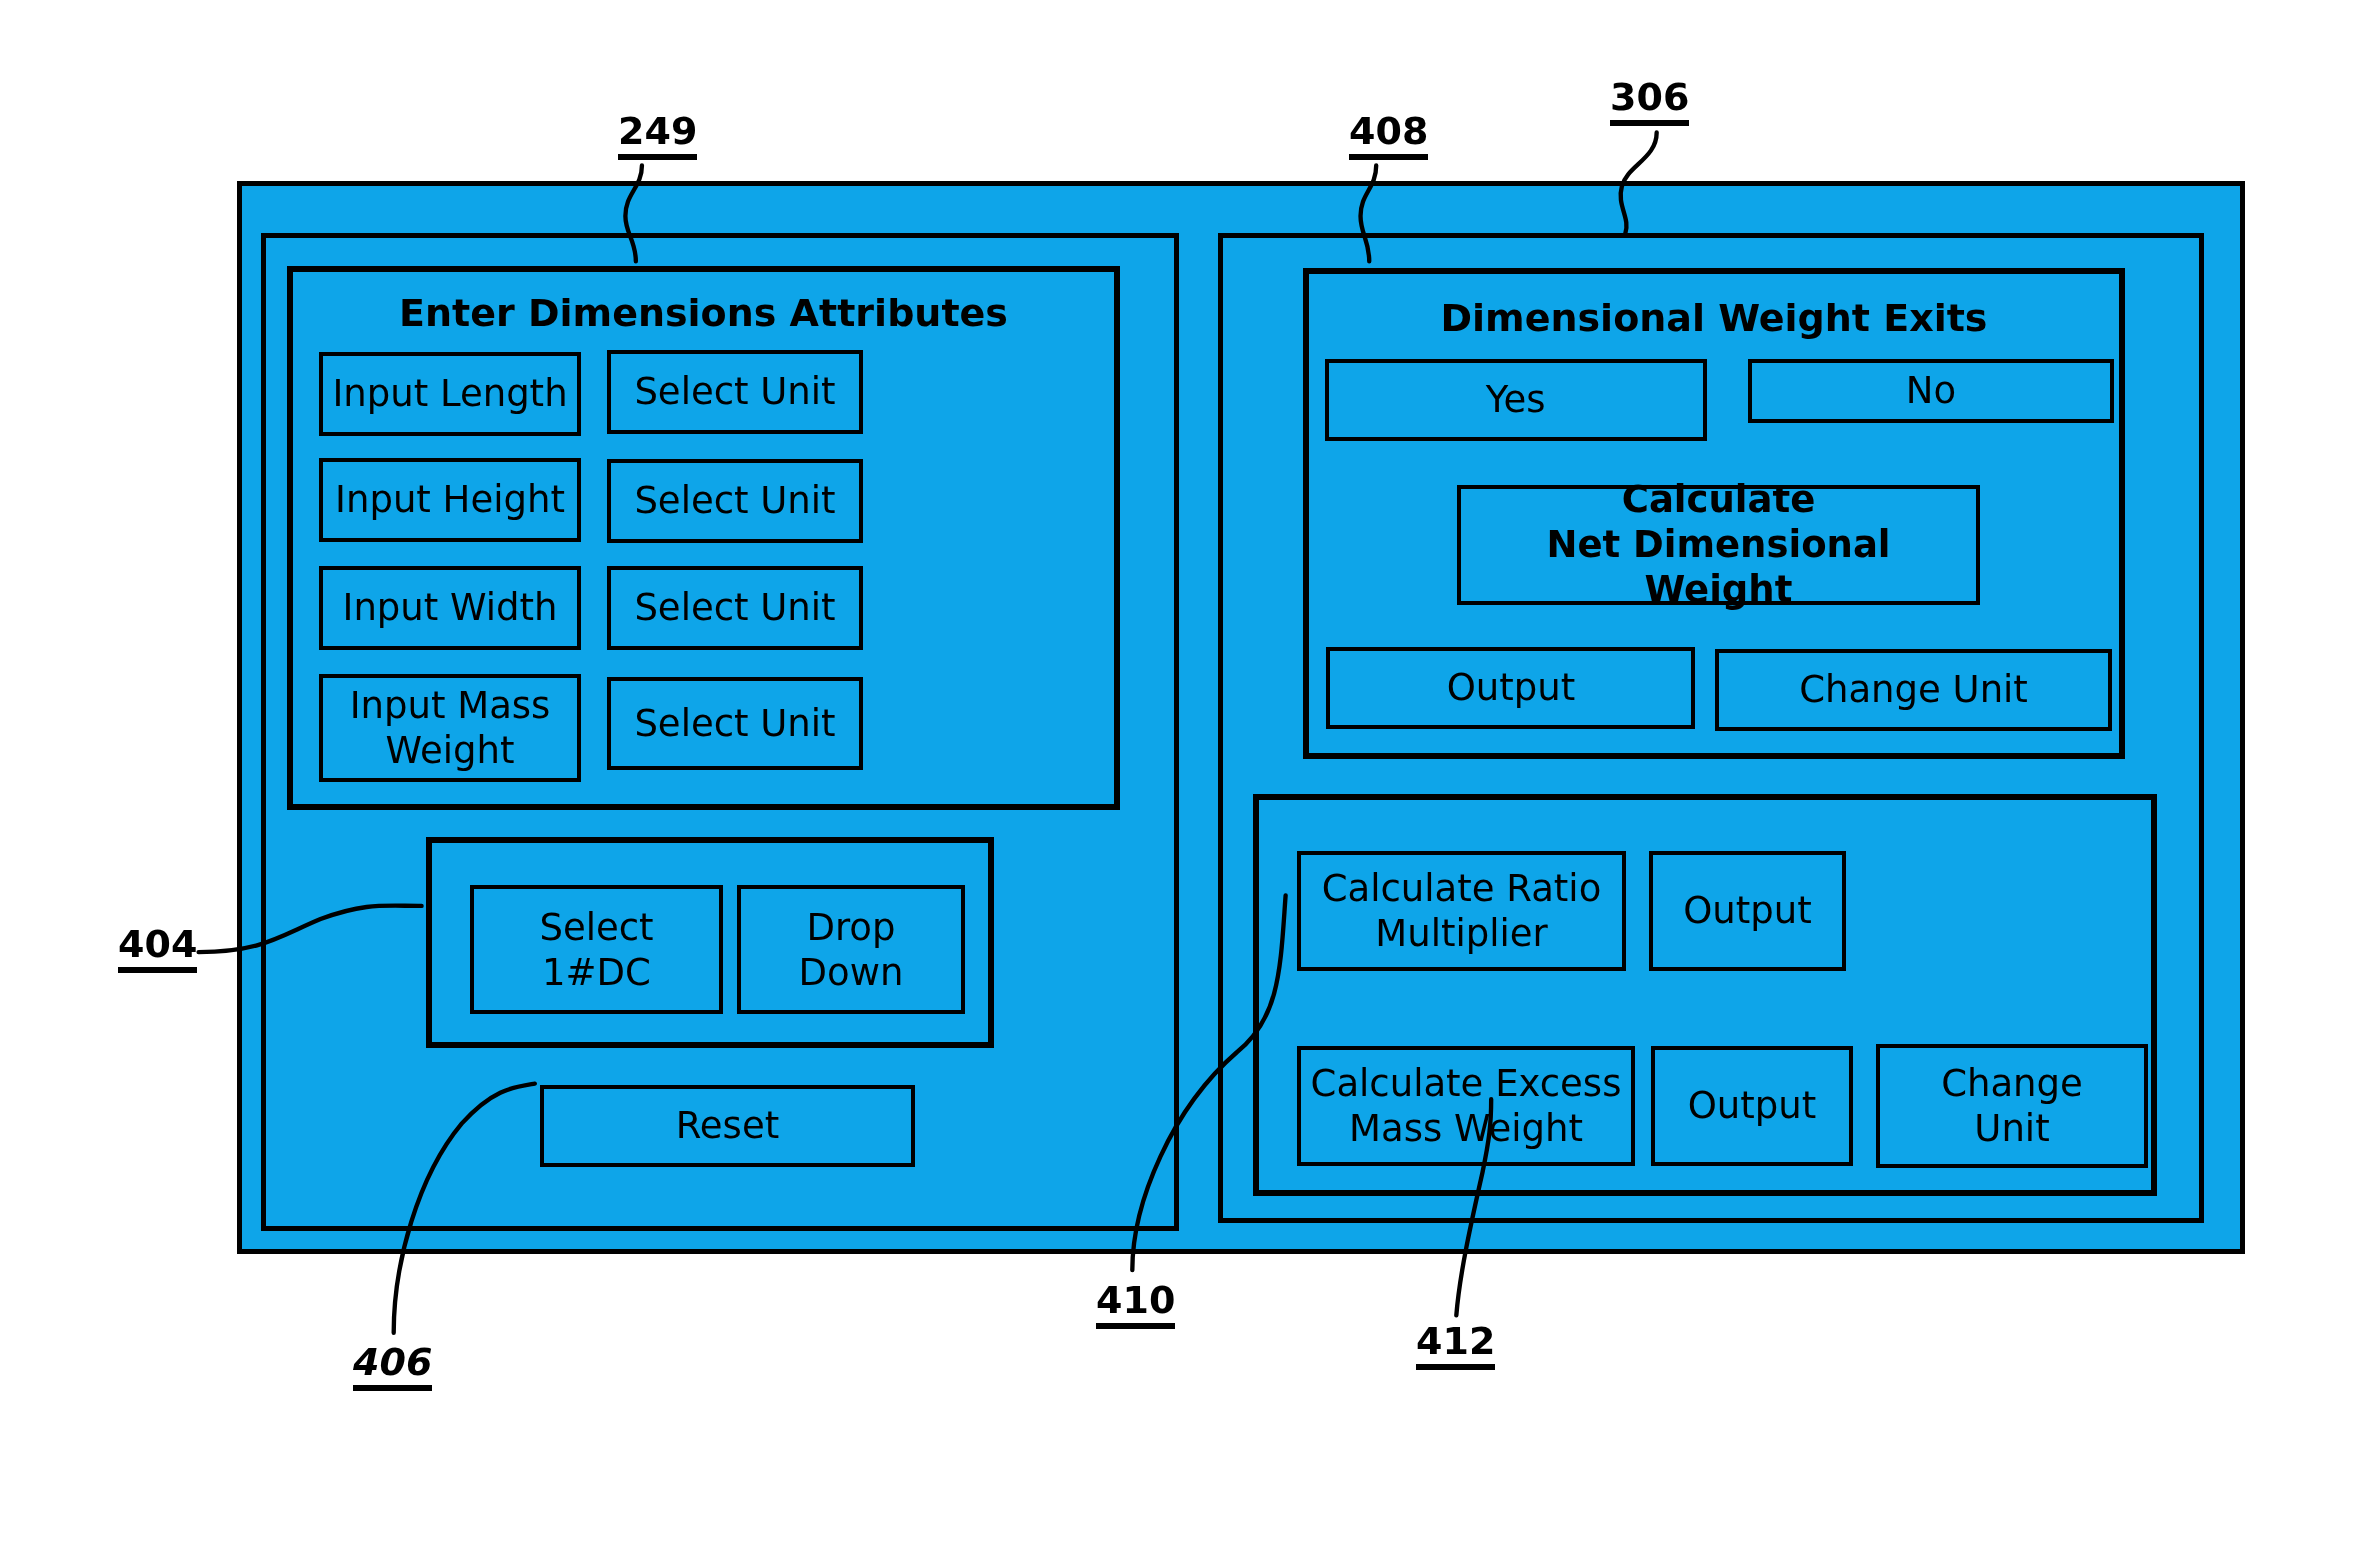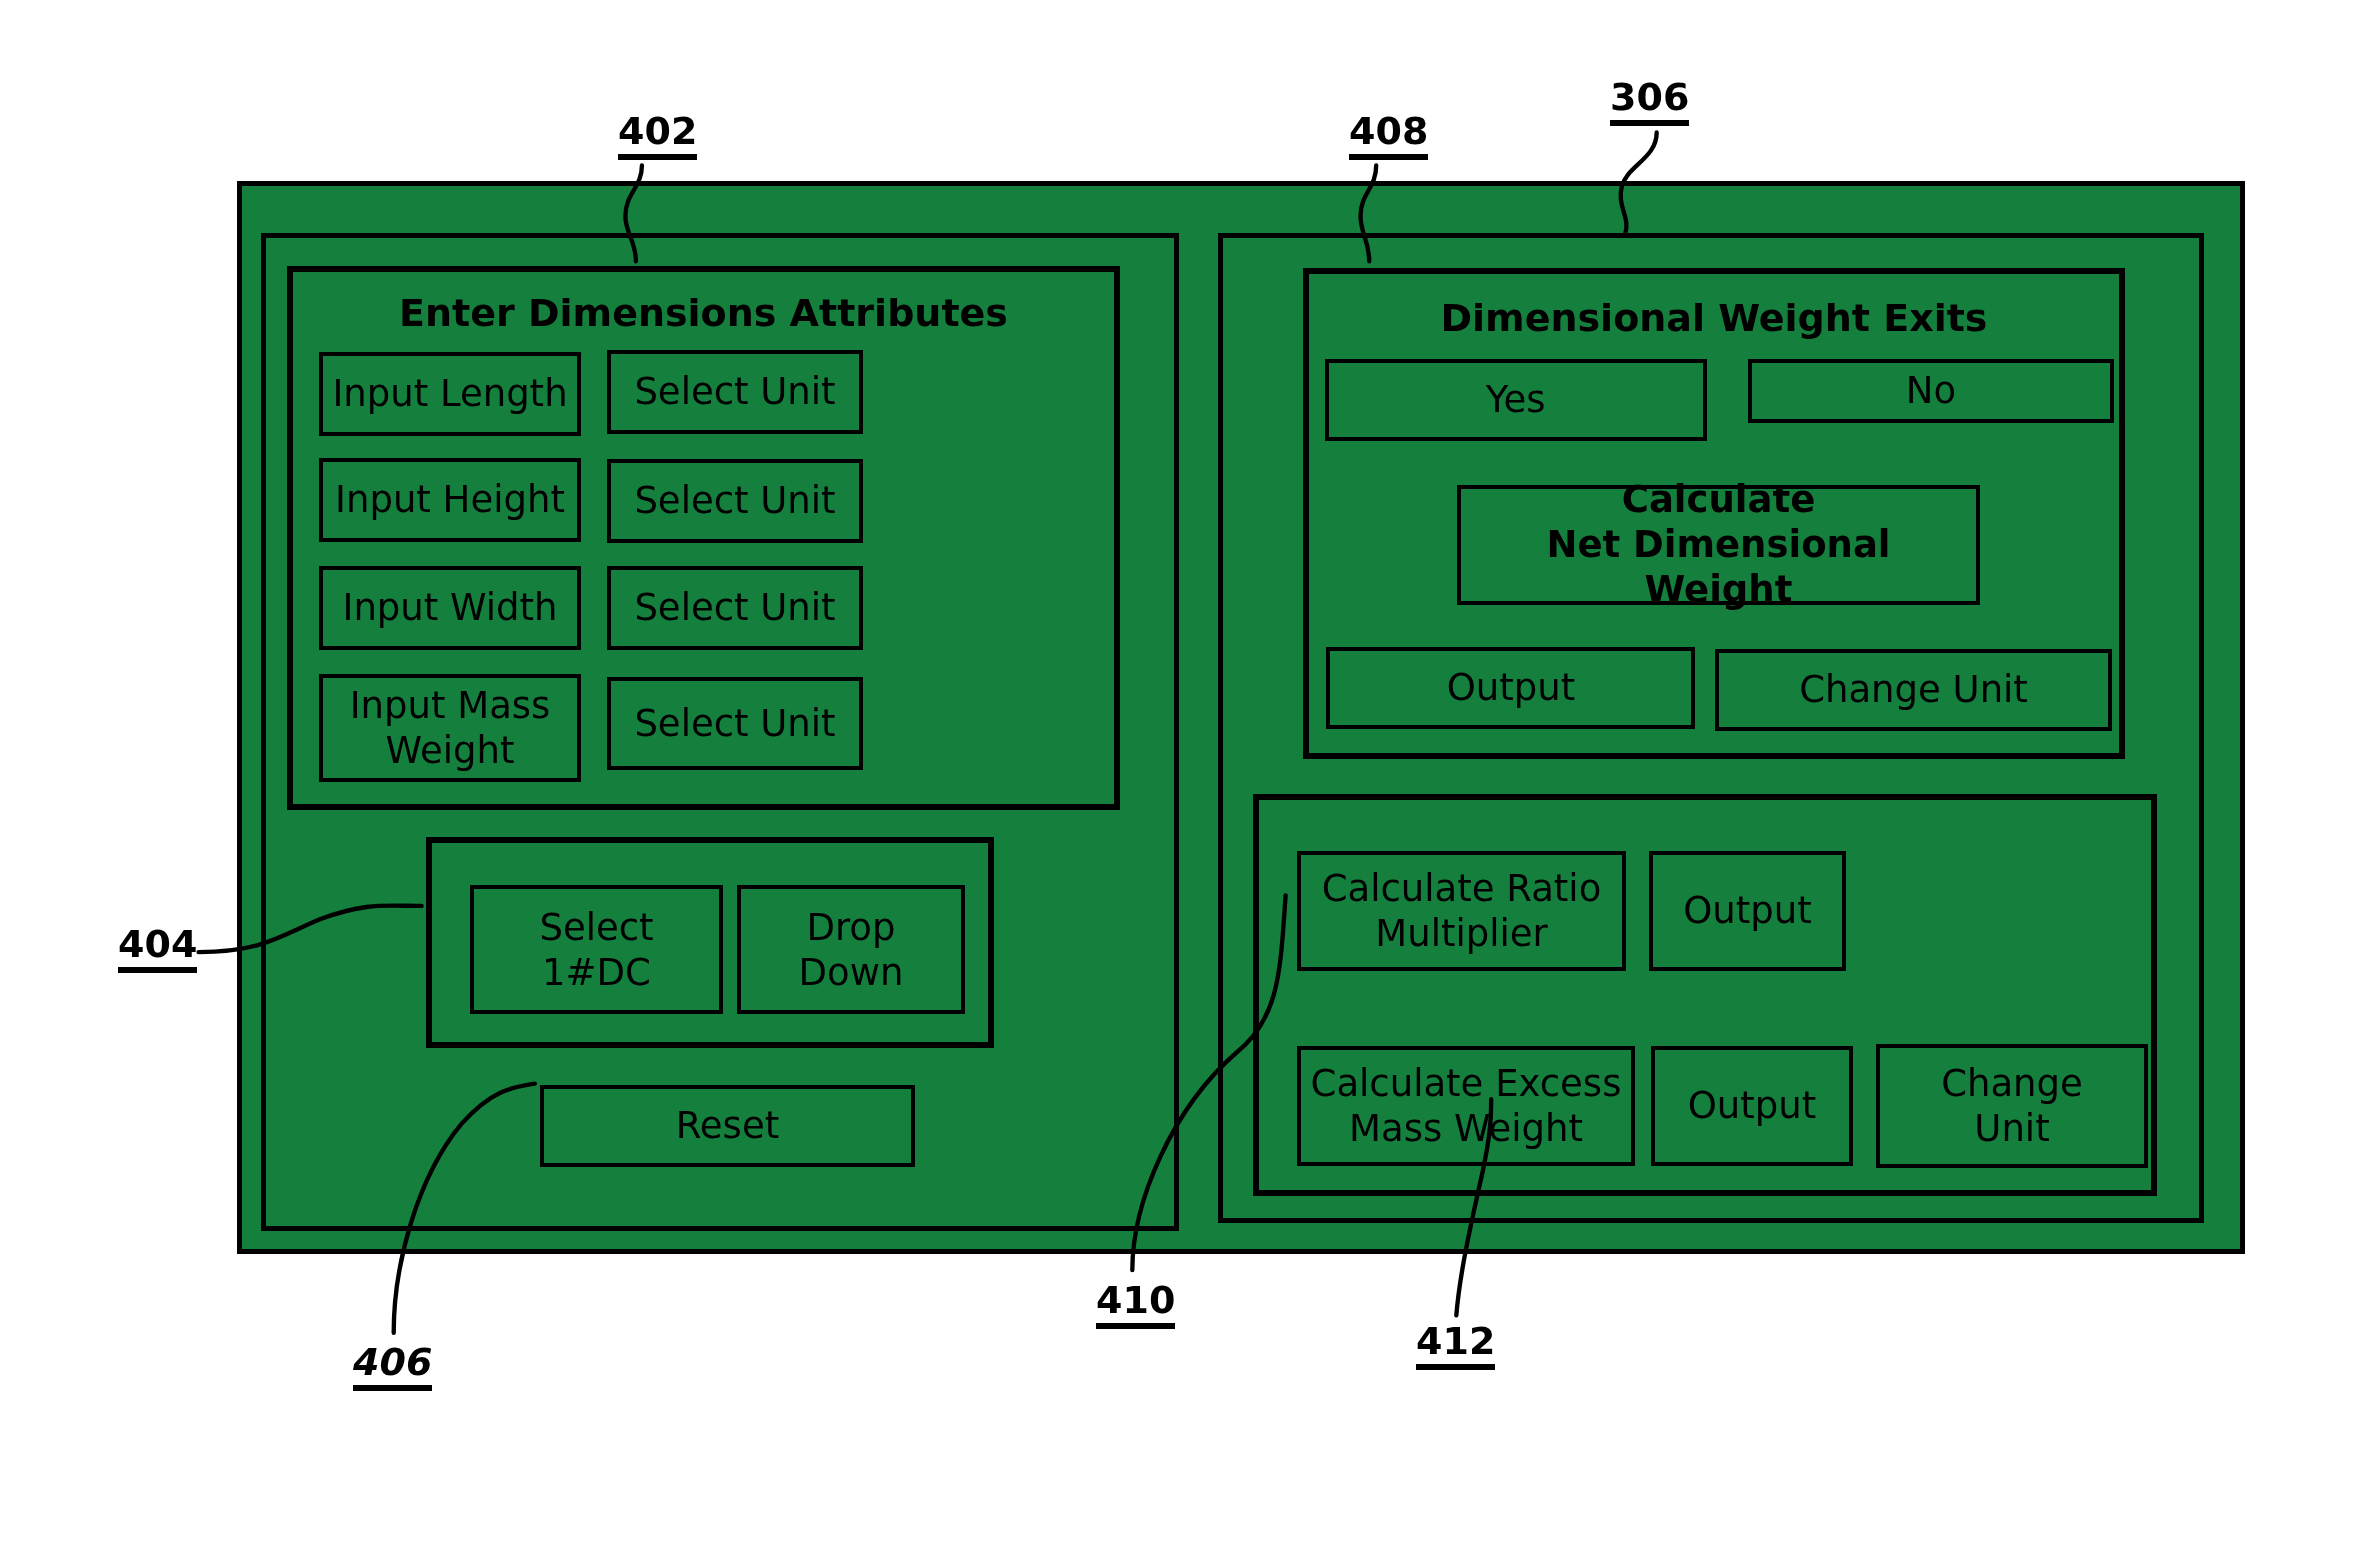--- a/index.html
+++ b/index.html
@@ -29,21 +29,21 @@
     border-bottom: 6.1px solid #000;
     padding-bottom: 4.4px;
     white-space: nowrap;
     color: #000;
   }
 
   
   .box {
     position: absolute;
     box-sizing: border-box;
-    background: #15803d;
+    background: #0ea5e9;
     border: 4.4px solid #000000;
   }
   .frame-outer { border-width: 5.2px; }
   .panel       { border-width: 5.2px; }
   .group       { border-width: 6.1px; }
   .btn         { border-width: 4.4px; }
 
   .lbl {
     position: absolute;
     left: 0; right: 0;
@@ -75,21 +75,21 @@
     width: 2377px;
     height: 1554px;
     pointer-events: none;
   }
 </style>
 </head>
 <body>
 
 <div id="canvas">
 
-  <div class="ref" style="left:618px; top:112px;">402</div>
+  <div class="ref" style="left:618px; top:112px;">249</div>
 
   <div class="ref" style="left:1349px; top:112px;">408</div>
 
   <div class="ref" style="left:1610px; top:78px;">306</div>
 
   <div class="ref" style="left:118px; top:925px;">404</div>
 
   <div class="ref" style="left:353px; top:1343px;font-style:italic;">406</div>
 
   <div class="ref" style="left:1096px; top:1281px;">410</div>

